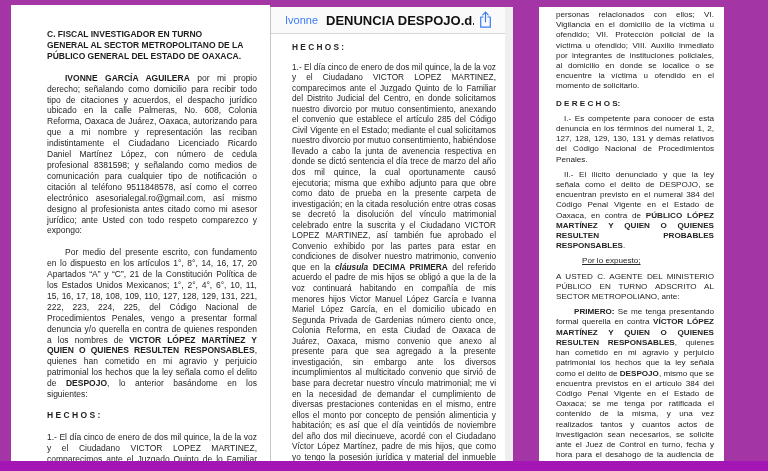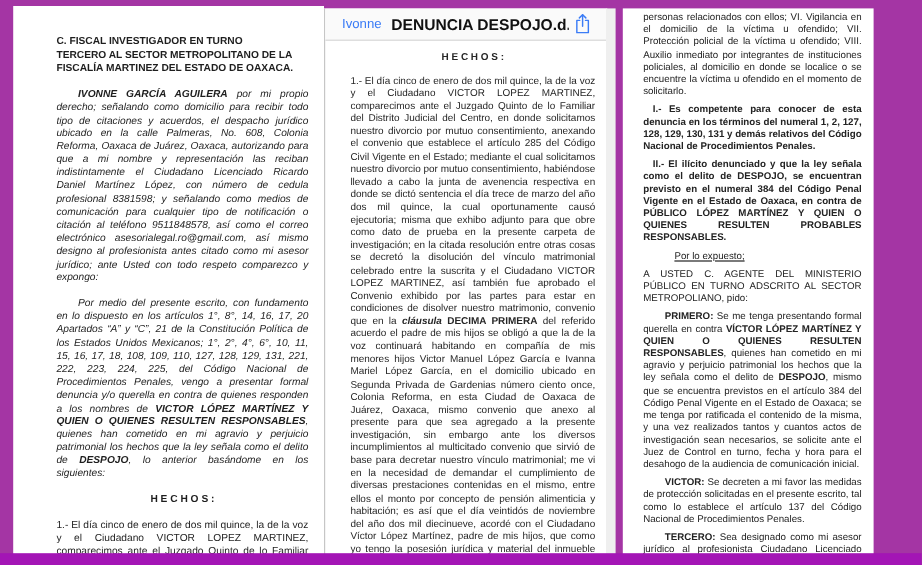--- a/index.html
+++ b/index.html
@@ -14,22 +14,22 @@
     color:#222;
   }
   
   #left-page{left:11px;top:5px;width:259px;height:457px;}
   #left-page .doc{
     padding:24px 13px 0 36px;
     font-size:8.5px;line-height:10.9px;text-align:justify;color:#1e1e1e;
   }
   .addr{font-weight:bold;}
   .para{margin-top:11px;}
-  .para.indent{text-indent:18px;font-style:italic;}
-  .sec-heading{font-weight:bold;text-align:center;margin-top:10px;}
+  .para.indent{text-indent:18px;}
+  .sec-heading{font-weight:bold;text-align:left;margin-top:10px;}
   
   #middle-panel{
     left:270px;top:7px;width:236px;height:455px;
     border-left:1px solid #c6c6c6;border-right:1px solid #c6c6c6;
     box-sizing:border-box;
   }
   #preview-header{
     height:26px;background:#fafafa;border-bottom:1px solid #d6d6d6;
     display:flex;align-items:center;text-align:center;
   }
@@ -39,41 +39,41 @@
     white-space:nowrap;overflow:hidden;flex:1;
   }
   #share-button{margin-left:4px;margin-right:12px;display:flex;align-items:center;cursor:pointer;}
   #middle-panel .doc{
     padding:6px 9px 0 21px;
     font-size:8.3px;line-height:10.55px;text-align:justify;color:#262626;
   }
   #middle-panel .sec-heading{margin-top:2px;margin-bottom:9px;}
   
   #panel-gap{position:absolute;left:505px;top:7px;width:8px;height:455px;background:#efefef;}
-  #right-page{left:519px;top:7px;width:209px;height:455px;}
+  #right-page{left:539px;top:7px;width:185px;height:455px;}
   #right-page .doc{
     padding:3px 10px 0 17px;
     font-size:8.1px;line-height:10.2px;text-align:justify;color:#232323;
   }
   #right-page .para{margin-top:5px;}
   #right-page .sec-heading{margin-top:7px;margin-bottom:0;}
-  .indent-sm{text-indent:8px;font-weight:bold;}
+  .indent-sm{text-indent:8px;}
   .indent-md{text-indent:18px;}
   .indent-lg{text-indent:26px;text-decoration:underline;}
   
   #bottom-bar{position:absolute;left:0;bottom:0;width:768px;height:10px;background:#a315b5;z-index:10;}
 </style>
 </head>
 <body>
 
 <div class="page" id="left-page">
   <div class="doc">
     <div class="addr">C. FISCAL INVESTIGADOR EN TURNO</div>
-    <div class="addr">TERCERO AL SECTOR METROPOLITANO DE LA</div>
-    <div class="addr">FISCALÍA MARTINEZ DEL ESTADO DE OAXACA.</div>
+    <div class="addr">GENERAL AL SECTOR METROPOLITANO DE LA</div>
+    <div class="addr">PÚBLICO GENERAL DEL ESTADO DE OAXACA.</div>
     <div class="para indent"><b>IVONNE GARCÍA AGUILERA</b> por mi propio derecho; señalando como domicilio para recibir todo tipo de citaciones y acuerdos, el despacho jurídico ubicado en la calle Palmeras, No. 608, Colonia Reforma, Oaxaca de Juárez, Oaxaca, autorizando para que a mi nombre y representación las reciban indistintamente el Ciudadano Licenciado Ricardo Daniel Martínez López, con número de cedula profesional 8381598; y señalando como medios de comunicación para cualquier tipo de notificación o citación al teléfono 9511848578, así como el correo electrónico asesorialegal.ro@gmail.com, así mismo designo al profesionista antes citado como mi asesor jurídico; ante Usted con todo respeto comparezco y expongo:</div>
     <div class="para indent">Por medio del presente escrito, con fundamento en lo dispuesto en los artículos 1°, 8°, 14, 16, 17, 20 Apartados “A” y “C”, 21 de la Constitución Política de los Estados Unidos Mexicanos; 1°, 2°, 4°, 6°, 10, 11, 15, 16, 17, 18, 108, 109, 110, 127, 128, 129, 131, 221, 222, 223, 224, 225, del Código Nacional de Procedimientos Penales, vengo a presentar formal denuncia y/o querella en contra de quienes responden a los nombres de <b>VICTOR LÓPEZ MARTÍNEZ Y QUIEN O QUIENES RESULTEN RESPONSABLES</b>, quienes han cometido en mi agravio y perjuicio patrimonial los hechos que la ley señala como el delito de <b>DESPOJO</b>, lo anterior basándome en los siguientes:</div>
     <div class="sec-heading">H E C H O S :</div>
     <div class="para">1.- El día cinco de enero de dos mil quince, la de la voz y el Ciudadano VICTOR LOPEZ MARTINEZ, comparecimos ante el Juzgado Quinto de lo Familiar del Distrito Judicial del Centro, en donde solicitamos nuestro divorcio por mutuo consentimiento, anexando el convenio que establece el artículo 285 del Código Civil Vigente en el Estado; mediante el cual solicitamos nuestro divorcio por mutuo consentimiento, habiéndose llevado a cabo la junta de avenencia</div>
   </div>
 </div>
 
 <div class="page" id="middle-panel">
   <div id="preview-header">
     <span id="back-label" style="color:#3b7cf6;">Ivonne</span>
@@ -90,24 +90,25 @@
     <div class="sec-heading">H E C H O S :</div>
     <div>1.- El día cinco de enero de dos mil quince, la de la voz y el Ciudadano VICTOR LOPEZ MARTINEZ, comparecimos ante el Juzgado Quinto de lo Familiar del Distrito Judicial del Centro, en donde solicitamos nuestro divorcio por mutuo consentimiento, anexando el convenio que establece el artículo 285 del Código Civil Vigente en el Estado; mediante el cual solicitamos nuestro divorcio por mutuo consentimiento, habiéndose llevado a cabo la junta de avenencia respectiva en donde se dictó sentencia el día trece de marzo del año dos mil quince, la cual oportunamente causó ejecutoria; misma que exhibo adjunto para que obre como dato de prueba en la presente carpeta de investigación; en la citada resolución entre otras cosas se decretó la disolución del vínculo matrimonial celebrado entre la suscrita y el Ciudadano VICTOR LOPEZ MARTINEZ, así también fue aprobado el Convenio exhibido por las partes para estar en condiciones de disolver nuestro matrimonio, convenio que en la <b><i>cláusula</i></b> <b>DECIMA PRIMERA</b> del referido acuerdo el padre de mis hijos se obligó a que la de la voz continuará habitando en compañía de mis menores hijos Victor Manuel López García e Ivanna Mariel López García, en el domicilio ubicado en Segunda Privada de Gardenias número ciento once, Colonia Reforma, en esta Ciudad de Oaxaca de Juárez, Oaxaca, mismo convenio que anexo al presente para que sea agregado a la presente investigación, sin embargo ante los diversos incumplimientos al multicitado convenio que sirvió de base para decretar nuestro vínculo matrimonial; me vi en la necesidad de demandar el cumplimiento de diversas prestaciones contenidas en el mismo, entre ellos el monto por concepto de pensión alimenticia y habitación; es así que el día veintidós de noviembre del año dos mil diecinueve, acordé con el Ciudadano Víctor López Martínez, padre de mis hijos, que como yo tengo la posesión jurídica y material del inmueble ubicado en Segunda Privada de Gardenias número ciento once, Colonia Reforma, en esta Ciudad de Oaxaca de Juárez, Oaxaca, el cual di en arrendamiento al Ciudadano James Arthur Bach, que una vez concluido dicho contrato, lo cual hasta la fecha no ha pasado, le reintegraría la posesión tanto jurídica como material del inmueble ya mencionado a los copropietarios del mismo, es decir a los señores Víctor y Enrique ambos de apellidos López Martínez, lo cual para acreditar que tengo la posesión tanto jurídica como material del multicitado inmueble exhibo el convenio de fecha 22 de noviembre del dos mil diecinueve, celebrado por la suscrita y el Ciudadano Victor López Martínez, ante el Juez Quinto de lo</div>
   </div>
 </div>
 
 <div id="panel-gap"></div>
 
 <div class="page" id="right-page">
   <div class="doc">
     <div>personas relacionados con ellos; VI. Vigilancia en el domicilio de la víctima u ofendido; VII. Protección policial de la víctima u ofendido; VIII. Auxilio inmediato por integrantes de instituciones policiales, al domicilio en donde se localice o se encuentre la víctima u ofendido en el momento de solicitarlo.</div>
+    <div class="sec-heading">D E R E C H O S:</div>
     <div class="para indent-sm">I.- Es competente para conocer de esta denuncia en los términos del numeral 1, 2, 127, 128, 129, 130, 131 y demás relativos del Código Nacional de Procedimientos Penales.</div>
     <div class="para indent-sm">II.- El ilícito denunciado y que la ley señala como el delito de DESPOJO, se encuentran previsto en el numeral 384 del Código Penal Vigente en el Estado de Oaxaca, en contra de <b>PÚBLICO LÓPEZ MARTÍNEZ Y QUIEN O QUIENES RESULTEN PROBABLES RESPONSABLES</b>.</div>
     <div class="para indent-lg">Por lo expuesto;</div>
-    <div class="para">A USTED C. AGENTE DEL MINISTERIO PÚBLICO EN TURNO ADSCRITO AL SECTOR METROPOLIANO, pido:</div>
+    <div class="para">A USTED C. AGENTE DEL MINISTERIO PÚBLICO EN TURNO ADSCRITO AL SECTOR METROPOLIANO, ante:</div>
     <div class="para indent-md"><b>PRIMERO:</b> Se me tenga presentando formal querella en contra <b>VÍCTOR LÓPEZ MARTÍNEZ Y QUIEN O QUIENES RESULTEN RESPONSABLES</b>, quienes han cometido en mi agravio y perjuicio patrimonial los hechos que la ley señala como el delito de <b>DESPOJO</b>, mismo que se encuentra previstos en el artículo 384 del Código Penal Vigente en el Estado de Oaxaca; se me tenga por ratificada el contenido de la misma, y una vez realizados tantos y cuantos actos de investigación sean necesarios, se solicite ante el Juez de Control en turno, fecha y hora para el desahogo de la audiencia de comunicación inicial.</div>
     <div class="para indent-md"><b>VICTOR:</b> Se decreten a mi favor las medidas de protección solicitadas en el presente escrito, tal como lo establece el artículo 137 del Código Nacional de Procedimientos Penales.</div>
     <div class="para indent-md"><b>TERCERO:</b> Sea designado como mi asesor jurídico al profesionista Ciudadano Licenciado Ricardo Daniel Martinez López, con números de cedula profesional 8381598 respectivamente, previo discernimiento del cargo que se haga a los mismos.</div>
 
   </div>
 </div>
 
 <div id="bottom-bar"></div>
 
 </body></html>

